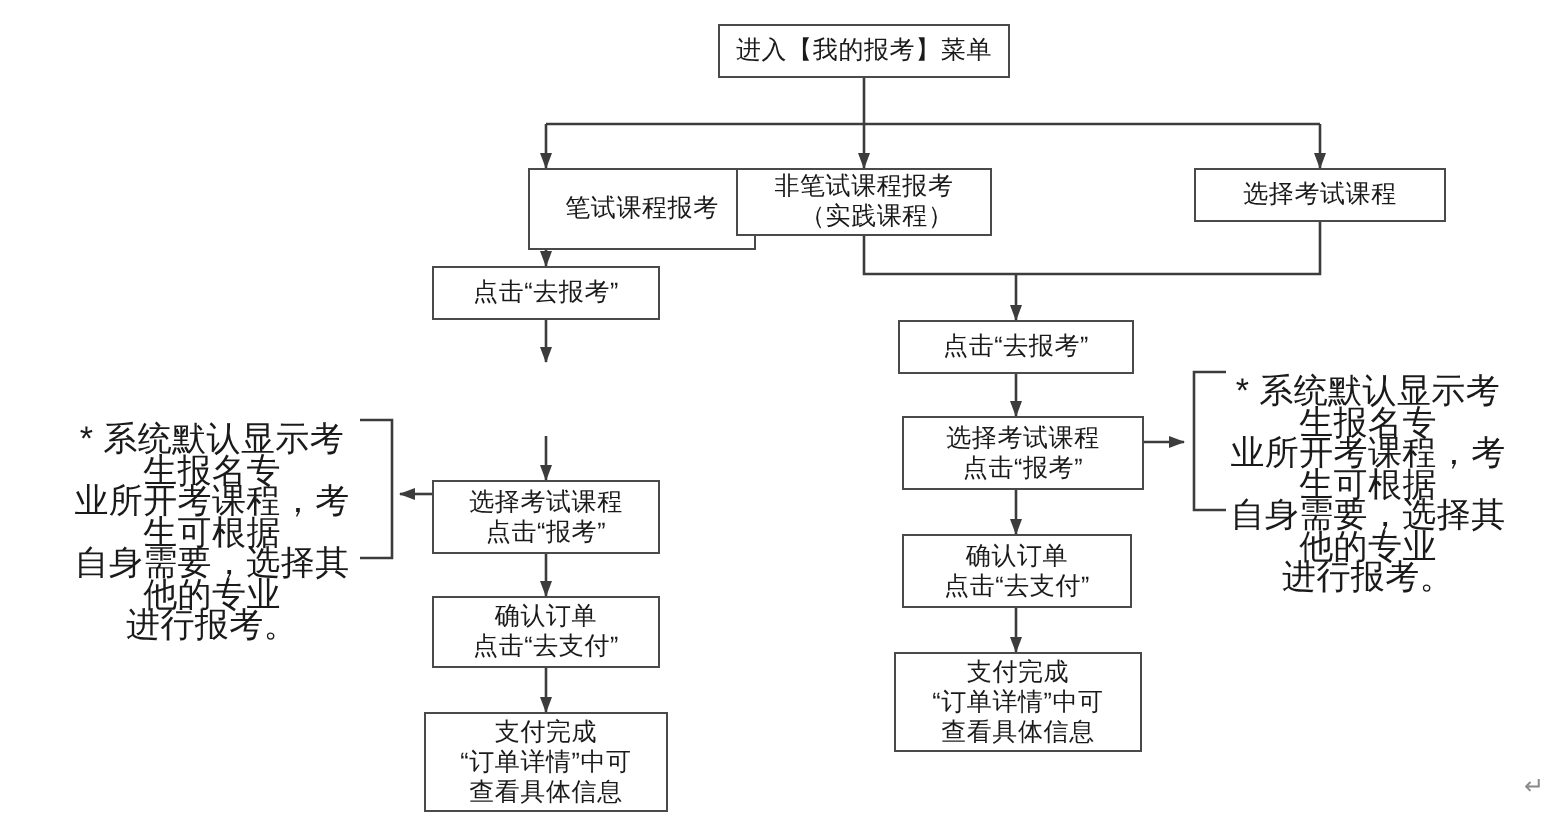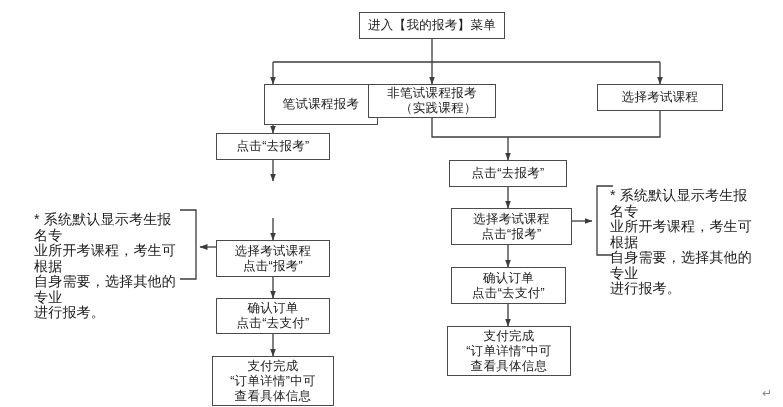--- a/index.html
+++ b/index.html
@@ -38,24 +38,24 @@
     color: #1a1a1a;
     font-size: 12.5px;
     line-height: 15px;
     letter-spacing: 0.3px;
     white-space: pre-line;
   }
   .note {
     position: absolute;
     box-sizing: border-box;
     color: #1a1a1a;
-    font-size: 14px;
+    font-size: 17px;
     line-height: 15.5px;
     letter-spacing: 0.2px;
-    text-align: left;
+    text-align: center;
     white-space: pre-line;
     padding: 3px 6px;
     background: transparent;
   }
   .pilcrow {
     position: absolute;
     color: #8a8a8a;
     font-size: 12px;
     font-family: "DejaVu Sans", sans-serif;
   }

